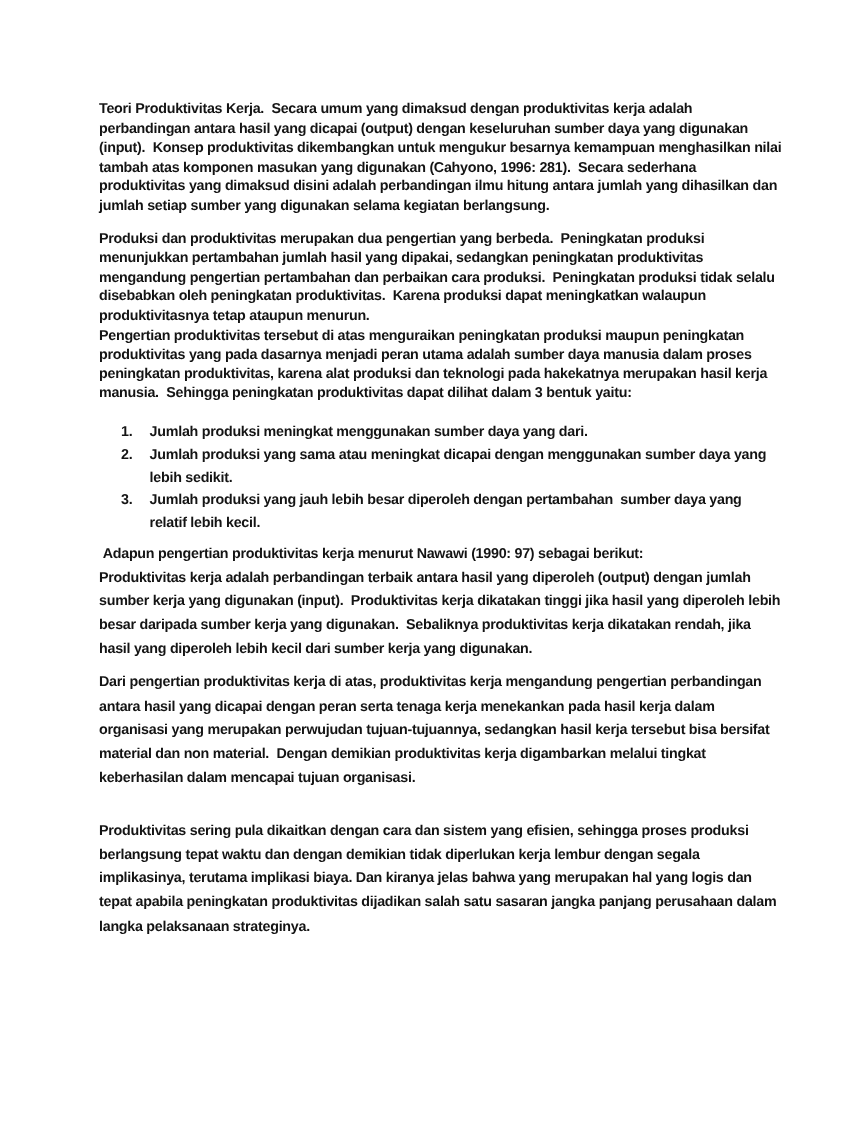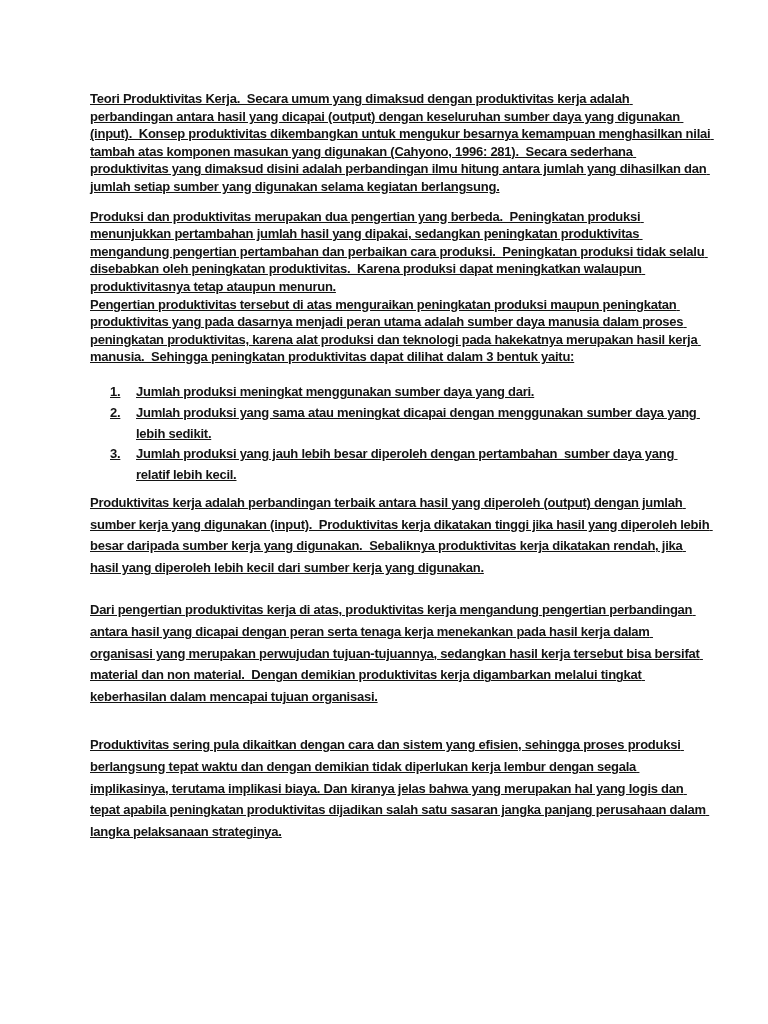--- a/index.html
+++ b/index.html
@@ -13,35 +13,34 @@
     height: 1024px;
     background: #ffffff;
     overflow: hidden;
     font-family: "Liberation Sans", sans-serif;
     color: #141414;
   }
   .doc-content {
     box-sizing: border-box;
     padding: 90px 45px 0 90px;
     width: 756px;
-    text-decoration: underline;
   }
   .para {
     margin: 0;
     font-size: 13px;
     font-weight: 700;
     letter-spacing: -0.25px;
     white-space: pre-wrap;
     color: #141414;
   }
   .sec-a { line-height: 17.6px; }
   .sec-b { line-height: 21.8px; }
 
   .gap-after-intro { margin-bottom: 12px; }
-  .gap-before-dari  { margin-top: 20px; }
+  .gap-before-dari  { margin-top: 8px; }
   .gap-before-close { margin-top: 26px; }
 
   ol.forms-list {
     list-style: none;
     margin: 16px 0 6px 0;
     padding: 0 0 0 20px;
   }
   ol.forms-list li {
     display: flex;
     font-size: 13px;
@@ -79,20 +78,21 @@
       <li>
         <span class="num">2.</span>
         <span class="txt">Jumlah produksi yang sama atau meningkat dicapai dengan menggunakan sumber daya yang lebih sedikit.</span>
       </li>
       <li>
         <span class="num">3.</span>
         <span class="txt">Jumlah produksi yang jauh lebih besar diperoleh dengan pertambahan  sumber daya yang relatif lebih kecil.</span>
       </li>
     </ol>
 
+    <p class="para sec-b"> Adapun pengertian produktivitas kerja menurut Nawawi (1990: 97) sebagai berikut:</p>
 
     <p class="para sec-b">Produktivitas kerja adalah perbandingan terbaik antara hasil yang diperoleh (output) dengan jumlah sumber kerja yang digunakan (input).  Produktivitas kerja dikatakan tinggi jika hasil yang diperoleh lebih besar daripada sumber kerja yang digunakan.  Sebaliknya produktivitas kerja dikatakan rendah, jika hasil yang diperoleh lebih kecil dari sumber kerja yang digunakan.</p>
 
     <p class="para sec-b gap-before-dari">Dari pengertian produktivitas kerja di atas, produktivitas kerja mengandung pengertian perbandingan antara hasil yang dicapai dengan peran serta tenaga kerja menekankan pada hasil kerja dalam organisasi yang merupakan perwujudan tujuan-tujuannya, sedangkan hasil kerja tersebut bisa bersifat material dan non material.  Dengan demikian produktivitas kerja digambarkan melalui tingkat keberhasilan dalam mencapai tujuan organisasi.</p>
 
     <p class="para sec-b gap-before-close">Produktivitas sering pula dikaitkan dengan cara dan sistem yang efisien, sehingga proses produksi berlangsung tepat waktu dan dengan demikian tidak diperlukan kerja lembur dengan segala implikasinya, terutama implikasi biaya. Dan kiranya jelas bahwa yang merupakan hal yang logis dan tepat apabila peningkatan produktivitas dijadikan salah satu sasaran jangka panjang perusahaan dalam langka pelaksanaan strateginya.</p>
 
   </div>
 </div>
 

